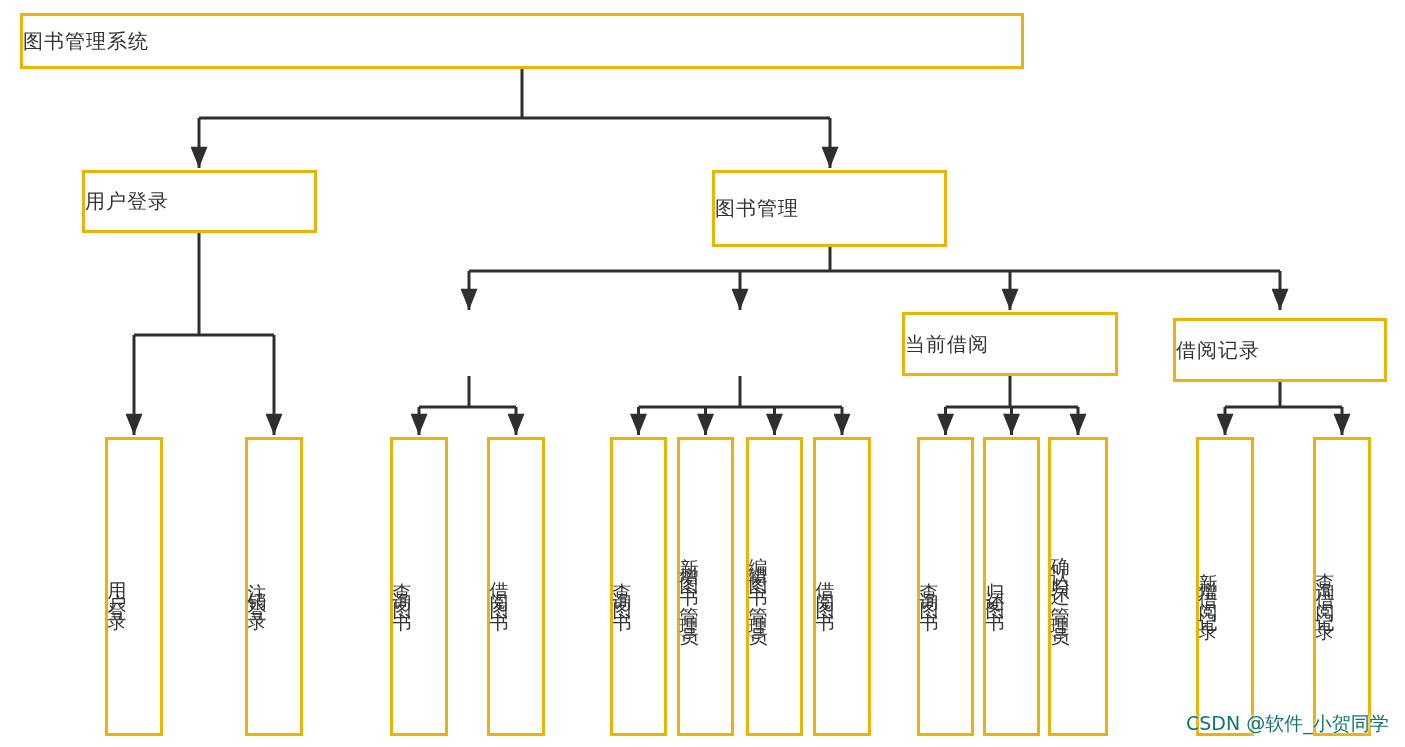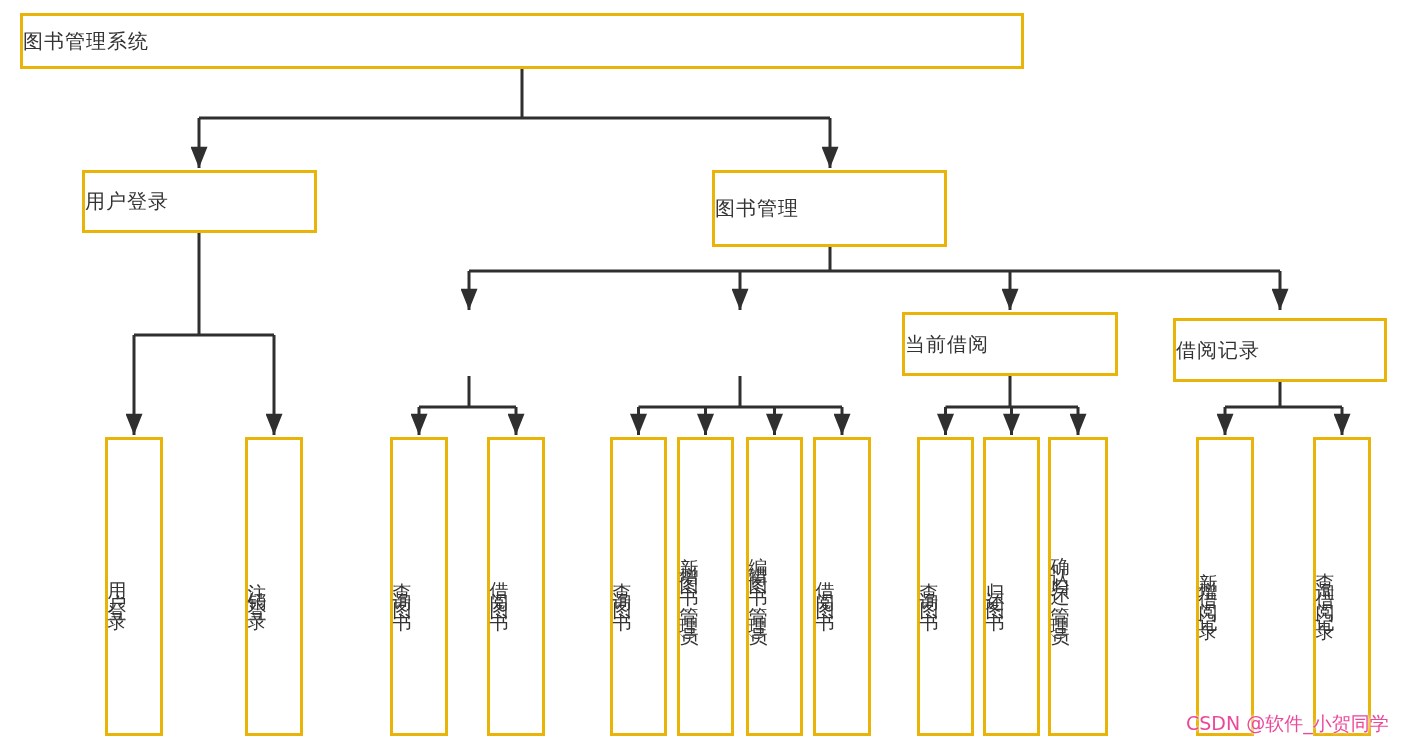--- a/index.html
+++ b/index.html
@@ -47,21 +47,21 @@
     letter-spacing: 10px;
     line-height: 1;
     color: #333333;
     white-space: nowrap;
   }
   .watermark {
     position: absolute;
     left: 1186px;
     top: 711px;
     font-size: 19px;
-    color: #ec4899;
+    color: #0f766e;
     white-space: nowrap;
     text-shadow: 0 0 2px #ffffff, 0 0 4px #ffffff;
     z-index: 5;
   }
 </style>
 </head>
 <body>
 
 <div id="canvas">
 

